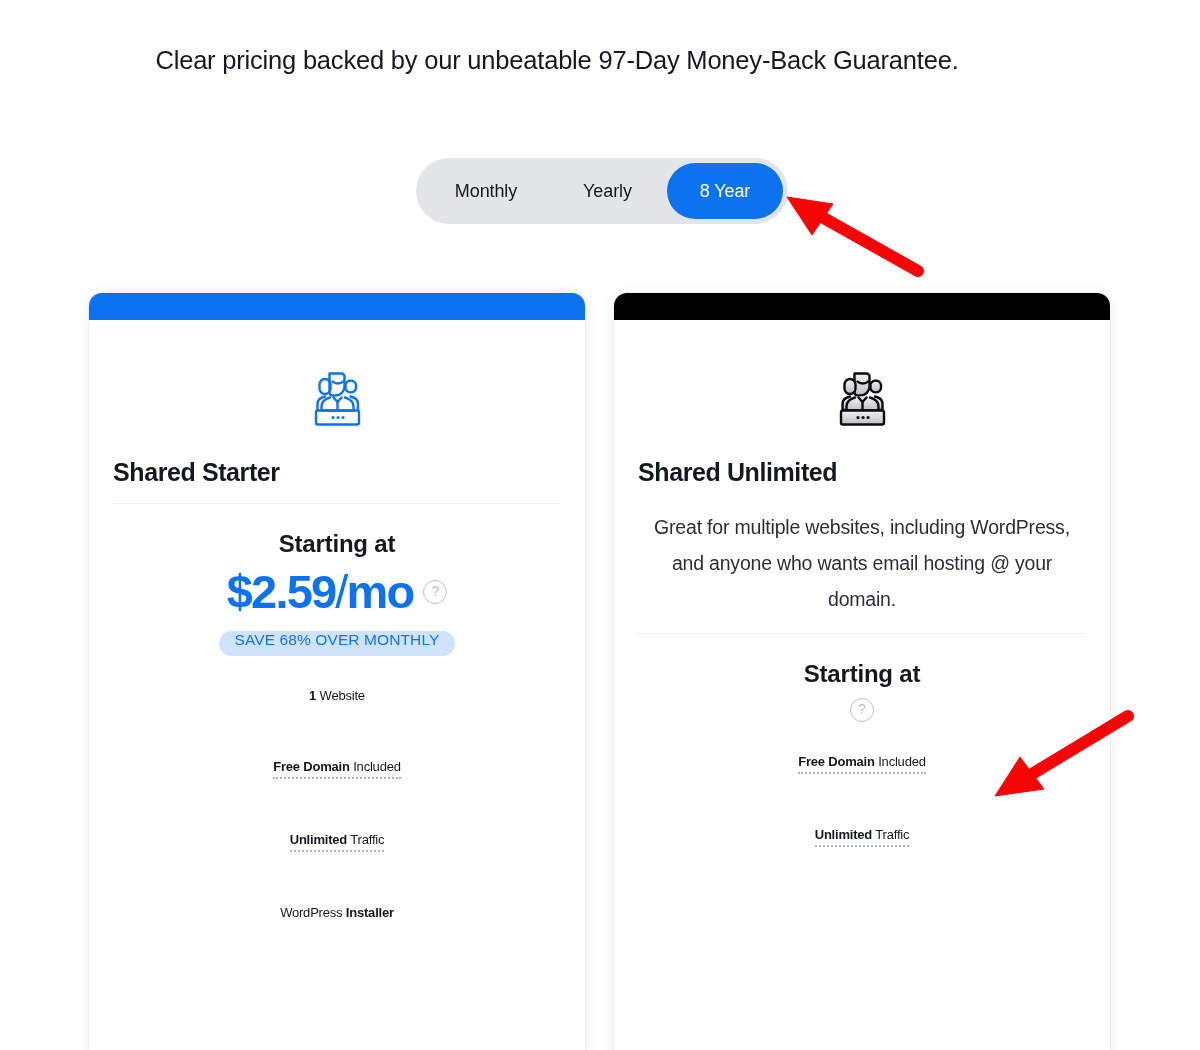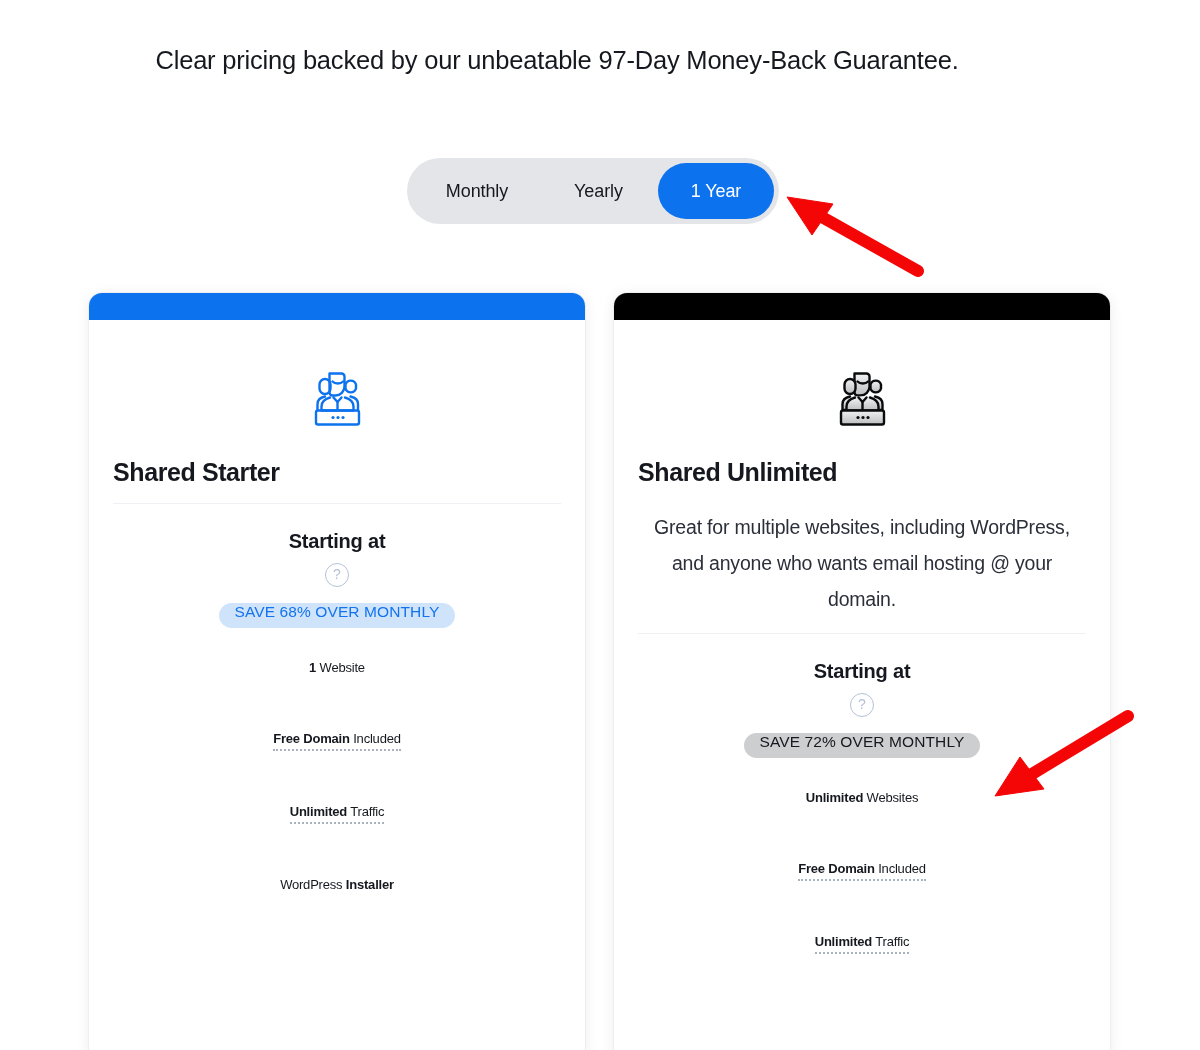--- a/index.html
+++ b/index.html
@@ -31,21 +31,21 @@
     font-weight: 400;
     letter-spacing: -0.2px;
     color: #16181f;
     line-height: 40px;
   }
 
   
   .toggle-wrap {
     position: absolute;
     top: 158px;
-    left: 407px;
+    left: 416px;
     width: 372px;
     height: 66px;
     background: #e3e5e9;
     border-radius: 33px;
     display: flex;
     align-items: center;
     justify-content: space-between;
   }
   .toggle-opt {
     flex: 0 0 auto;
@@ -130,21 +130,21 @@
 
   .divider {
     margin-top: 16px;
     height: 1px;
     background: #eef0f3;
   }
 
   .starting-at {
     margin-top: 26px;
     text-align: center;
-    font-size: 20px;
+    font-size: 24px;
     font-weight: 700;
     letter-spacing: -0.2px;
     color: #16181f;
   }
 
   .price-row {
     margin-top: 10px;
     display: flex;
     align-items: center;
     justify-content: center;
@@ -217,21 +217,21 @@
 </head>
 <body>
 
 <div id="page">
 
   <div class="headline">Clear pricing backed by our unbeatable 97-Day Money-Back Guarantee.</div>
 
   <div class="toggle-wrap">
     <div class="toggle-opt o1">Monthly</div>
     <div class="toggle-opt o2">Yearly</div>
-    <div class="toggle-opt o3">1 Year</div>
+    <div class="toggle-opt o3">8 Year</div>
   </div>
 
   <div class="card card-1">
     <div class="card-topbar"></div>
     <div class="card-body">
 
       <svg class="plan-icon" viewBox="0 0 76 76">
         <g fill="none" stroke="#0d72ee" stroke-width="2.4" stroke-linejoin="round" stroke-linecap="round">
           <path d="M30.5 11.5h12a3 3 0 0 1 3 3v10a9 9 0 0 1-9 9h-3a3 3 0 0 1-3-3z"></path>
           <path d="M33.5 19.5c2.6 2.6 8 2.6 10.6 0"></path>
@@ -249,20 +249,21 @@
           <circle cx="39" cy="55.5" r="1.6"></circle>
           <circle cx="44" cy="55.5" r="1.6"></circle>
         </g>
       </svg>
 
       <div class="plan-name">Shared Starter</div>
       <div class="divider"></div>
       <div class="starting-at">Starting at</div>
 
       <div class="price-row">
+        <div class="price"><span>$2.59</span><span class="slash">/</span><span>mo</span></div>
         <div class="help-icon">?</div>
       </div>
 
       <div class="save-badge-row">
         <div class="save-badge">SAVE 68% OVER MONTHLY</div>
       </div>
 
       <div class="features">
         <div class="feature"><b>1</b><span> Website</span></div>
         <div class="feature dotted">
@@ -312,26 +313,22 @@
 
       <div class="plan-name">Shared Unlimited</div>
       <div class="plan-desc">Great for multiple websites, including WordPress, and anyone who wants email hosting @ your domain.</div>
       <div class="divider"></div>
       <div class="starting-at">Starting at</div>
 
       <div class="price-row">
         <div class="help-icon">?</div>
       </div>
 
-      <div class="save-badge-row">
-        <div class="save-badge">SAVE 72% OVER MONTHLY</div>
-      </div>
 
       <div class="features">
-        <div class="feature"><b>Unlimited</b><span> Websites</span></div>
         <div class="feature dotted">
             <b>Free Domain</b>
             <span> Included</span>
           </div>
         <div class="feature dotted">
             <b>Unlimited</b>
             <span> Traffic</span>
           </div>
 
       </div>

